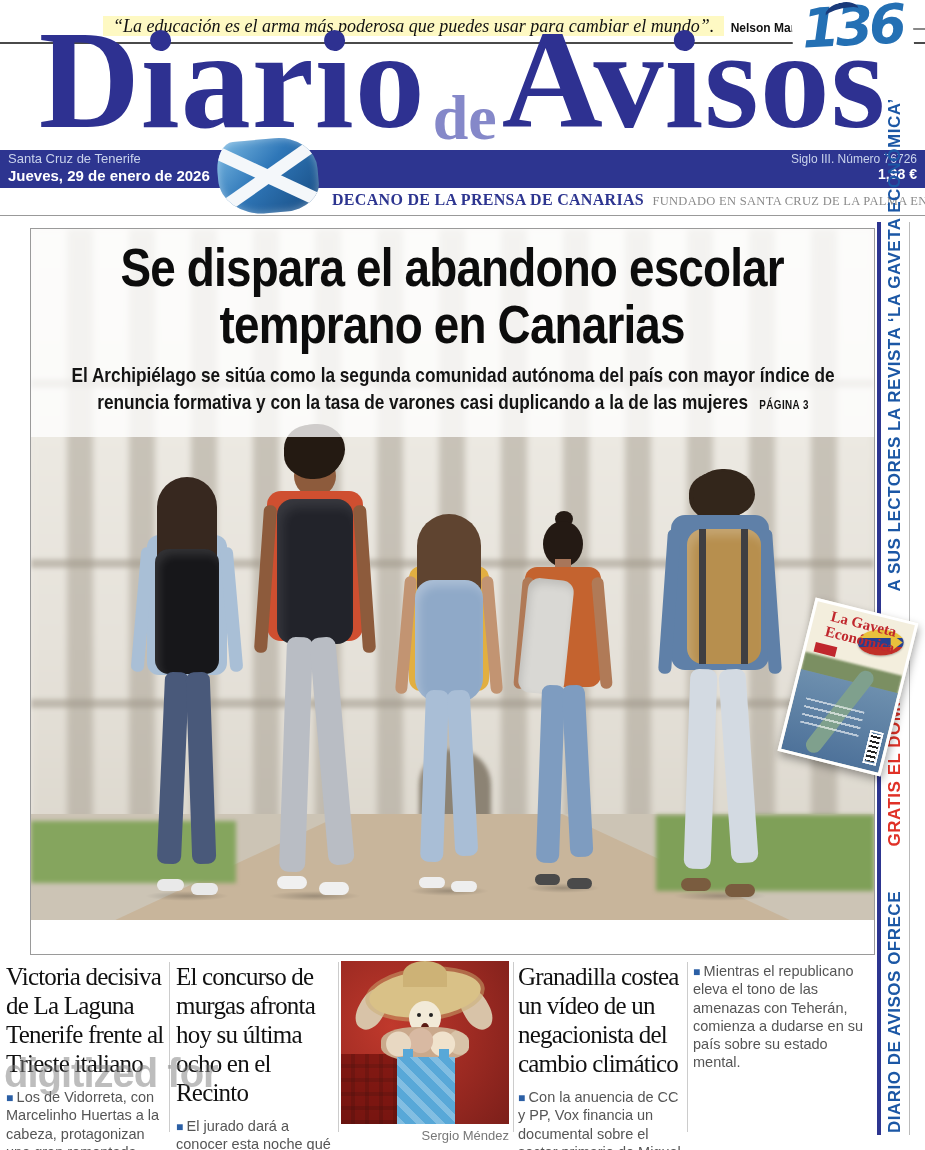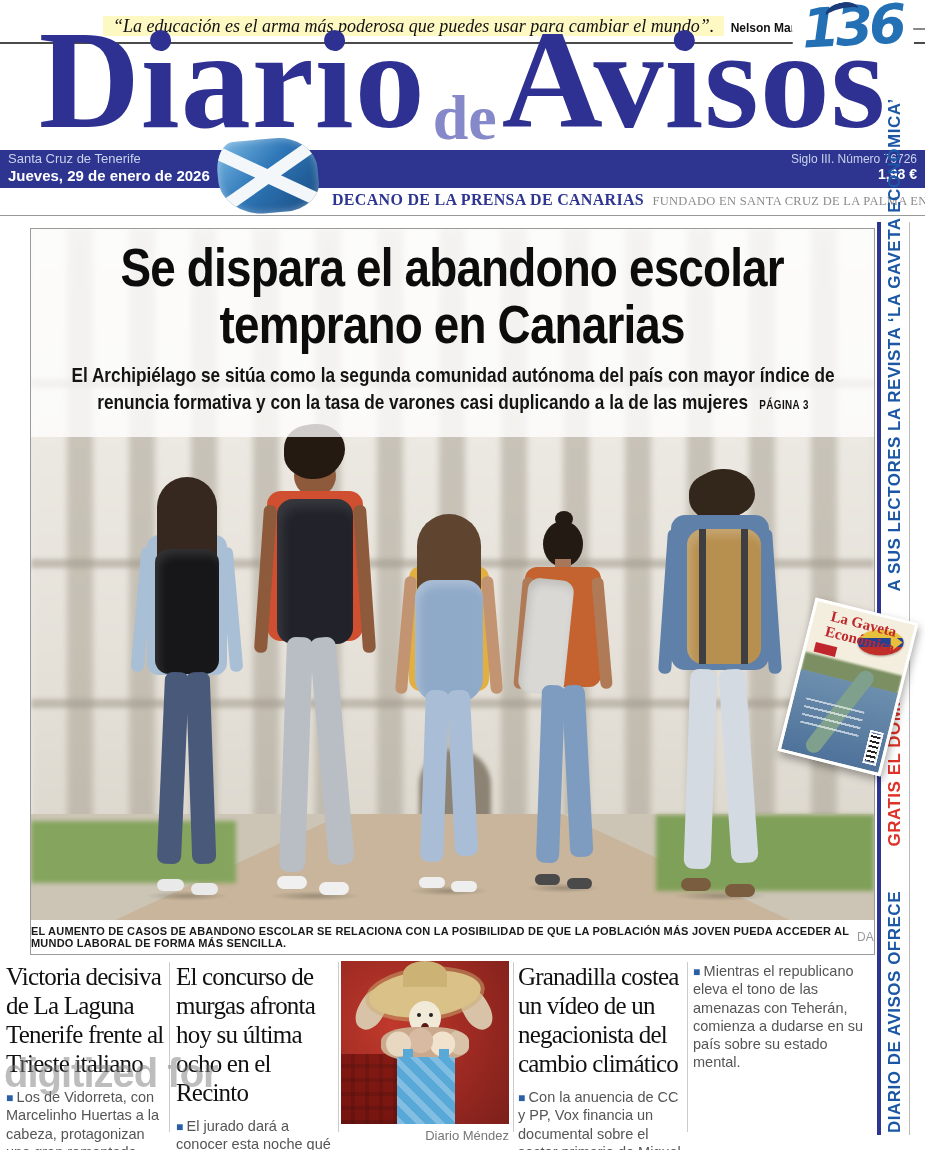--- a/index.html
+++ b/index.html
@@ -309,24 +309,20 @@
       <div class="headline">
         <div>Se dispara el abandono escolar</div>
         <div>temprano en Canarias</div>
       </div>
       <div class="deck">
         <span>El Archipiélago se sitúa como la segunda comunidad autónoma del país con mayor índice de renuncia formativa y con la tasa de varones casi duplicando a la de las mujeres</span>
         <span class="deck-ref">PÁGINA 3</span>
       </div>
     </div>
 
-    <div class="caption-row">
-      <span>EL AUMENTO DE CASOS DE ABANDONO ESCOLAR SE RELACIONA CON LA POSIBILIDAD DE QUE LA POBLACIÓN MÁS JOVEN PUEDA ACCEDER AL MUNDO LABORAL DE FORMA MÁS SENCILLA.</span>
-      <span class="caption-credit">DA</span>
-    </div>
   </div>
 
   <div class="side-blue"></div>
   <div class="side-gray"></div>
   <div class="promo">
     <span class="blue">DIARIO DE AVISOS OFRECE</span>
     <span class="promo-gap"></span>
     <span class="red">GRATIS EL DOMINGO 1</span>
     <span class="promo-gap" style="inline-size:44px"></span>
     <span class="blue">A SUS LECTORES LA REVISTA ‘LA GAVETA ECONÓMICA’</span>
@@ -369,21 +365,21 @@
     <div class="cv cv-crown"></div>
     <div class="cv cv-face"></div>
     <div class="cv cv-eye l"></div>
     <div class="cv cv-eye r"></div>
     <div class="cv cv-mouth"></div>
     <div class="cv cv-collar"></div>
     <div class="cv cv-strap l"></div>
     <div class="cv cv-strap r"></div>
     <div class="cv cv-body"></div>
   </div>
-  <div class="photo-credit">Diario Méndez</div>
+  <div class="photo-credit">Sergio Méndez</div>
 
   <div class="article" style="left:518px; width:163px;">
     <div class="art-title">Granadilla costea un vídeo de un negacionista del cambio climático</div>
     <div class="art-body"><span>Con la anuencia de CC y PP, Vox financia un documental sobre el sector primario de Miguel Rix, referente contra la Agenda 2030.</span></div>
   </div>
 
   <div class="article" style="left:693px; width:172px;">
     <div class="art-body"><span>Mientras el republicano eleva el tono de las amenazas con Teherán, comienza a dudarse en su país sobre su estado mental.</span></div>
   </div>
 

